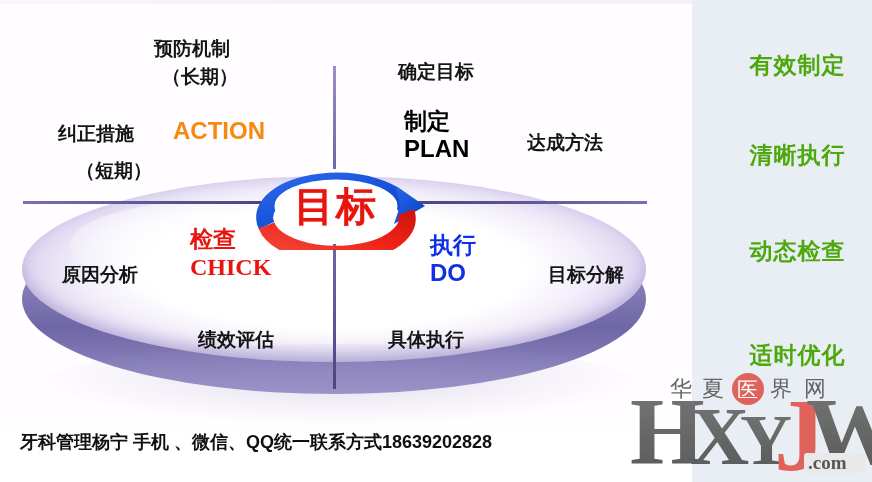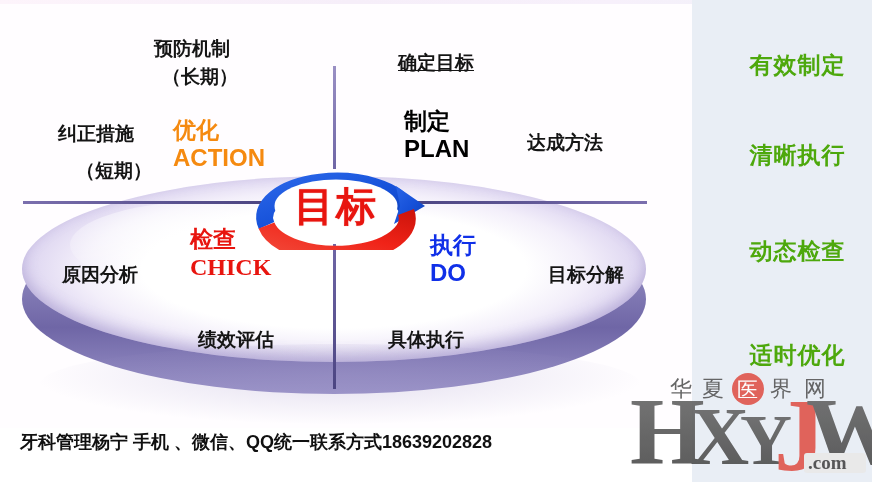--- a/index.html
+++ b/index.html
@@ -167,30 +167,29 @@
     </div>
 
     <div class="center-word">目标</div>
 
     <div class="lbl lbl-blk c" style="left:132px;top:32px;width:120px;">预防机制</div>
     <div class="lbl lbl-blk c" style="left:140px;top:60px;width:120px;">（长期）</div>
 
     <div class="lbl lbl-blk c" style="left:40px;top:117px;width:112px;">纠正措施</div>
     <div class="lbl lbl-blk c" style="left:40px;top:154px;width:112px;text-align:right;">（短期）</div>
 
-    <div class="lbl lbl-blk" style="left:398px;top:46px;text-decoration:underline;">确定目标</div>
+    <div class="lbl lbl-blk" style="left:398px;top:55px;">确定目标</div>
     <div class="lbl lbl-blk" style="left:527px;top:118px;margin-top:8px;">达成方法</div>
 
     <div class="lbl lbl-blk" style="left:62px;top:258px;">原因分析</div>
     <div class="lbl lbl-blk" style="left:198px;top:323px;">绩效评估</div>
     <div class="lbl lbl-blk" style="left:388px;top:323px;">具体执行</div>
     <div class="lbl lbl-blk" style="left:548px;top:258px;">目标分解</div>
 
     <div class="lbl lbl-orange" style="left:173px;top:113px;">
-      <div>优化</div>
       <div class="en sans">ACTION</div>
     </div>
 
     <div class="lbl lbl-green" style="left:404px;top:104px;">
       <div>制定</div>
       <div class="en sans">PLAN</div>
     </div>
 
     <div class="lbl lbl-red" style="left:190px;top:222px;">
       <div>检查</div>

